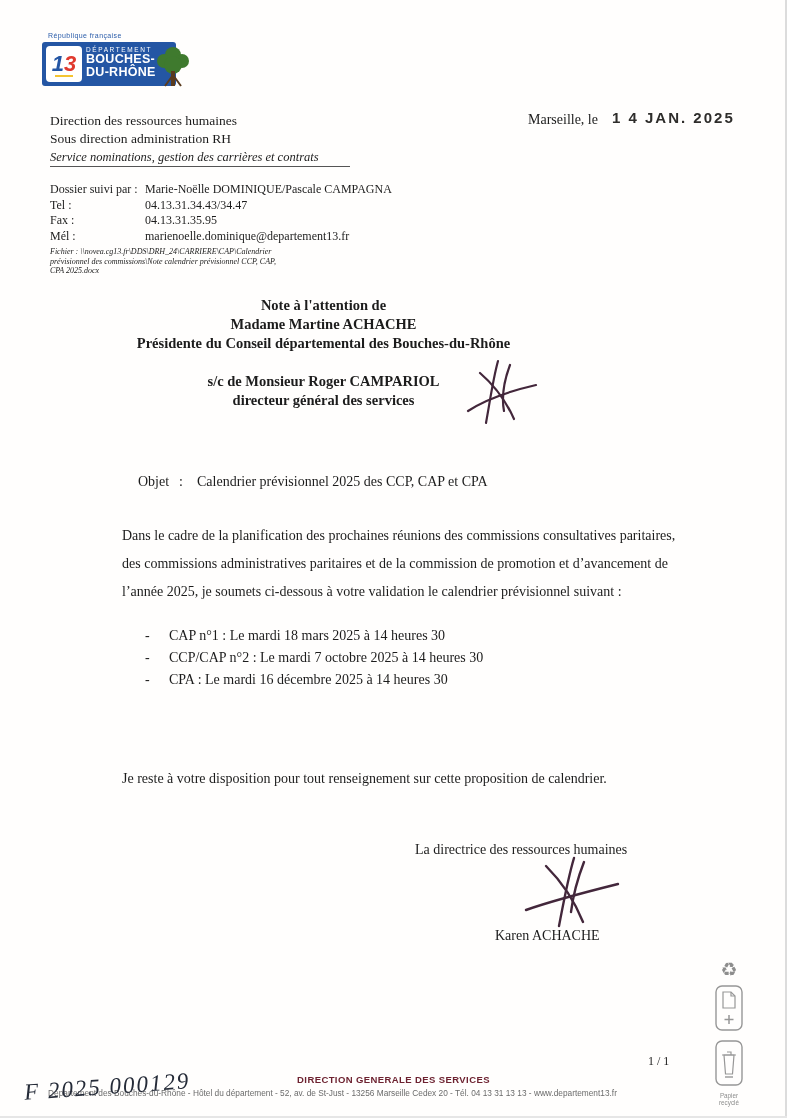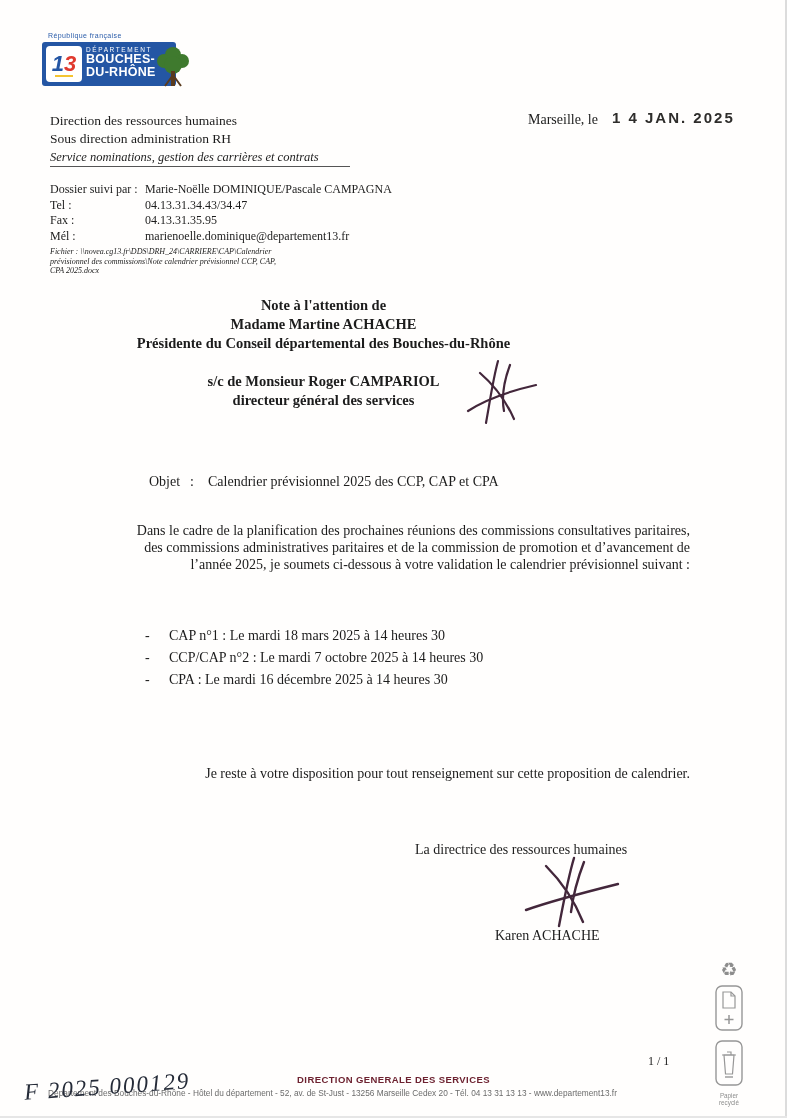--- a/index.html
+++ b/index.html
@@ -39,23 +39,23 @@
   .contact .lbl { width:95px; flex:0 0 95px; }
   .fichier { margin-top:3px; width:235px; font-size:8px; font-style:italic; line-height:9.5px; color:#222; }
 
   
   .recipient { position:absolute; left:0; top:296px; width:647px; text-align:center;
     font-weight:bold; font-size:14.5px; line-height:19px; }
   .recipient .gap { height:19px; }
   .sig1 { position:absolute; left:452px; top:355px; }
 
   
-  .objet { position:absolute; left:149px; top:474px; font-size:14px; }
+  .objet { position:absolute; left:138px; top:474px; font-size:14px; }
   .objet .colon { margin:0 14px 0 10px; }
-  .para { position:absolute; left:122px; width:568px; font-size:14px; line-height:17px; text-align:right; }
+  .para { position:absolute; left:122px; width:568px; font-size:14px; line-height:28px; text-align:left; }
   .p1 { top:522px; }
   .p2 { top:706px; }
   .p3 { top:765px; }
   .list { position:absolute; left:145px; top:625px; font-size:14px; line-height:22px; }
   .list .li { display:flex; }
   .list .dash { width:24px; flex:0 0 24px; }
 
   
   .sig-title { position:absolute; left:415px; top:842px; font-size:14px; }
   .sig2 { position:absolute; left:512px; top:852px; }

